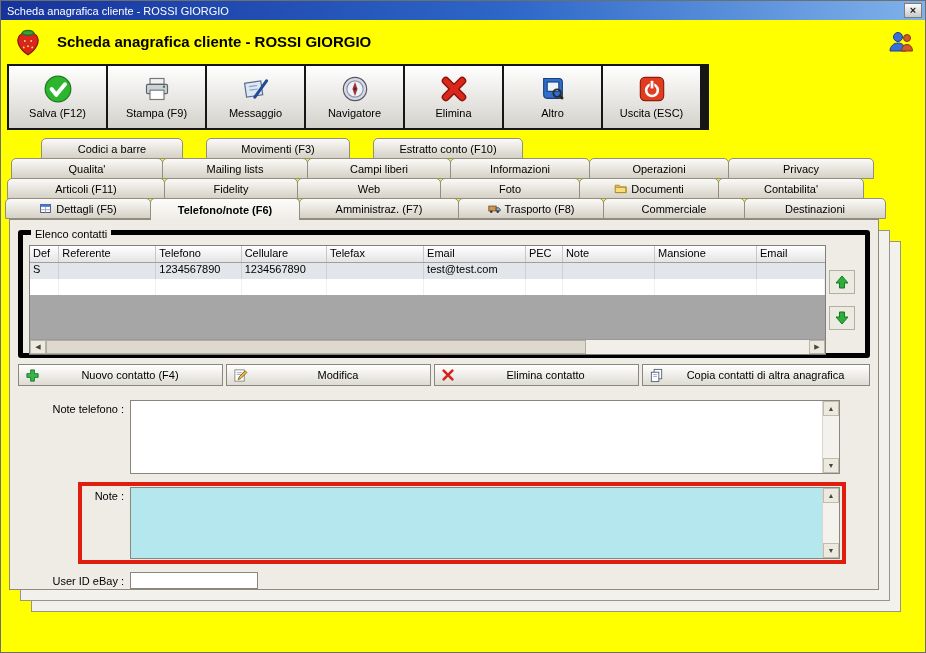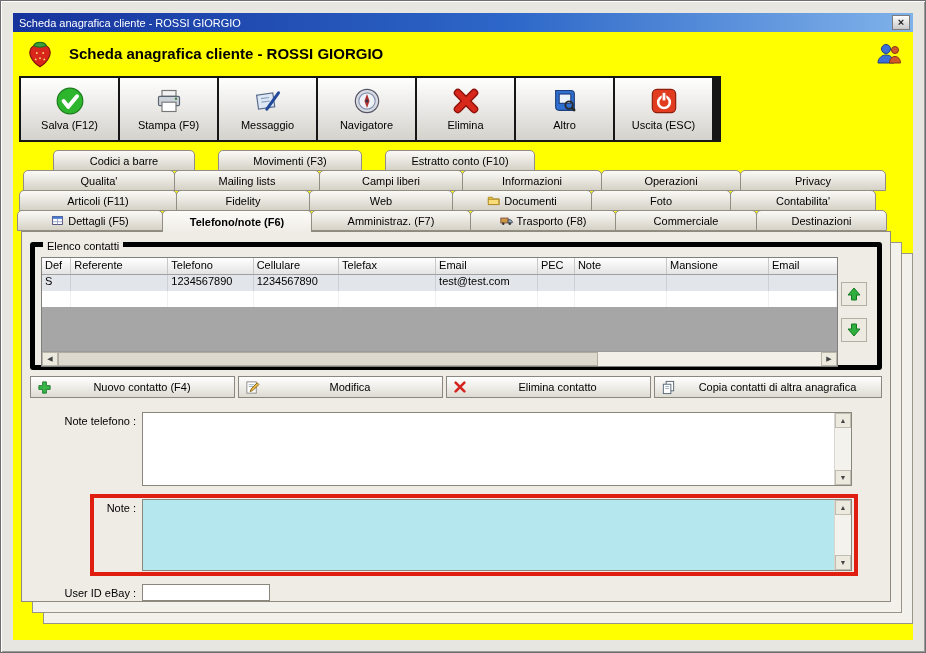--- a/index.html
+++ b/index.html
@@ -1,20 +1,20 @@
 <!DOCTYPE html>
 <html><head>
 <meta charset="utf-8">
 <style>
   * { box-sizing: border-box; }
   body { margin:0; background:#777; font-family:"Liberation Sans", sans-serif; color:#000; }
 
   .window { width:926px; height:653px; background:#e8e6e0; border:1px solid #6e6e6e;
             box-shadow: inset 1px 1px 0 #ffffff, inset -1px -1px 0 #9a9a9a;
-            padding:12px; display:flex; flex-direction:column; }
+            padding:0; display:flex; flex-direction:column; }
 
   
   .titlebar { height:19px; flex:0 0 19px; display:flex; align-items:center; padding:0 3px 0 6px;
               background:linear-gradient(90deg,#16339c 0%, #2d67c8 55%, #7fb2ea 100%); }
   .titlebar-title { flex:1; color:#fff; font-size:11px; white-space:nowrap; overflow:hidden; }
   .close-btn { width:18px; height:15px; background:linear-gradient(#fdfdfd,#c9c9c9); border:1px solid #7c7c7c;
                font-size:11px; line-height:12px; text-align:center; font-weight:bold; color:#222; cursor:default; }
 
   
   .content { flex:1; background:#ffff00; overflow:hidden; display:flex; flex-direction:column; position:relative; }
@@ -259,31 +259,31 @@
         <div class="tab" style="width:158px;margin-left:4px">
             <span>Articoli (F11)</span>
           </div>
         <div class="tab" style="width:134px">
             <span>Fidelity</span>
           </div>
         <div class="tab" style="width:144px">
             <span>Web</span>
           </div>
         <div class="tab" style="width:140px">
+            <span>Foto</span>
+          </div>
+        <div class="tab" style="width:140px">
           <span>
               <svg width="13" height="13" viewBox="0 0 16 16">
                 <path d="M1.5 4h5l1.5 2h7v7h-13z" fill="#f6c944" stroke="#a3801c"></path>
                 <path d="M1.5 6.5h13V13h-13z" fill="#fadd7a" stroke="#a3801c"></path>
               </svg>
             </span>
           <span>Documenti</span>
         </div>
-        <div class="tab" style="width:140px">
-            <span>Foto</span>
-          </div>
         <div class="tab" style="width:146px">
             <span>Contabilita'</span>
           </div>
       </div>
       <div class="tab-row r4">
         <div class="tab" style="width:146px;margin-left:2px">
           <span>
               <svg width="13" height="13" viewBox="0 0 16 16">
                 <rect x="2" y="3" width="12" height="10" fill="#fff" stroke="#336"></rect>
                 <rect x="2" y="3" width="12" height="3" fill="#4a7ad0"></rect>
@@ -306,21 +306,21 @@
                 <path d="M10 7h3l2 2v2h-5z" fill="#99aabb" stroke="#334455"></path>
                 <circle cx="4" cy="12" r="1.5" fill="#333"></circle>
                 <circle cx="12" cy="12" r="1.5" fill="#333"></circle>
               </svg>
             </span>
           <span>Trasporto (F8)</span>
         </div>
         <div class="tab" style="width:142px">
             <span>Commerciale</span>
           </div>
-        <div class="tab" style="width:131px">
+        <div class="tab" style="width:142px">
             <span>Destinazioni</span>
           </div>
       </div>
     </div>
 
     <div class="panel-stack">
       <div class="sheet s2"></div>
       <div class="sheet s1"></div>
 
       <div class="panel">

